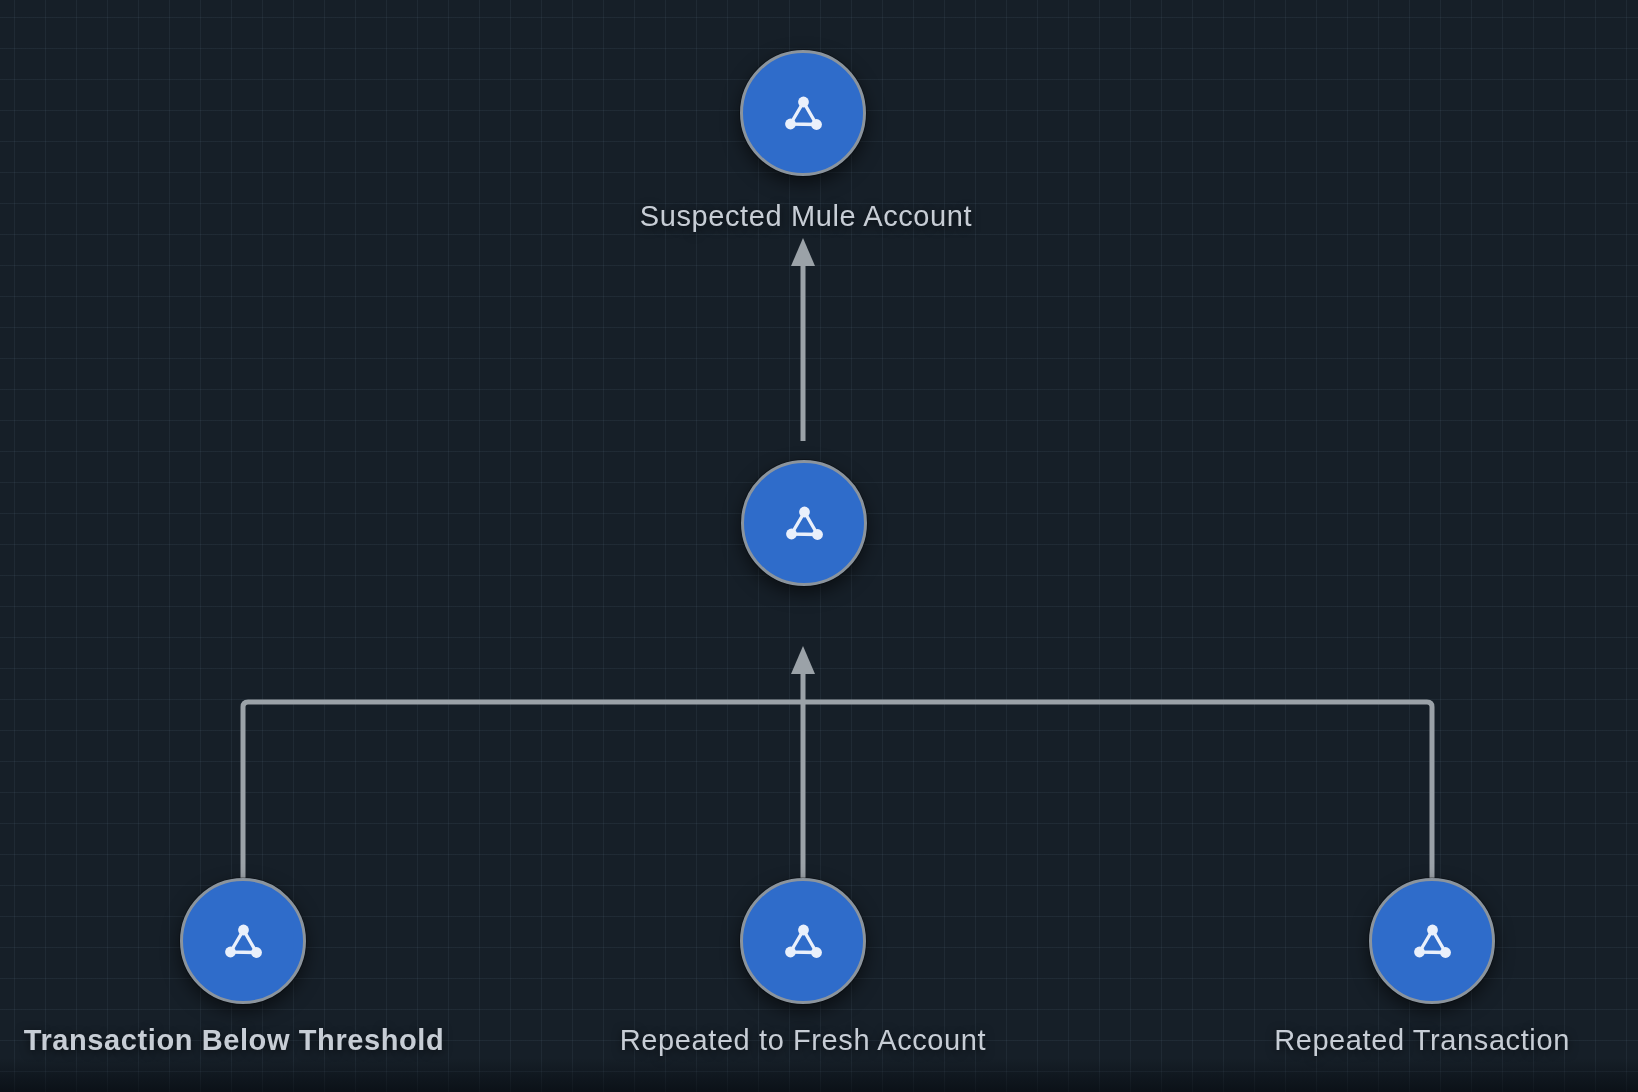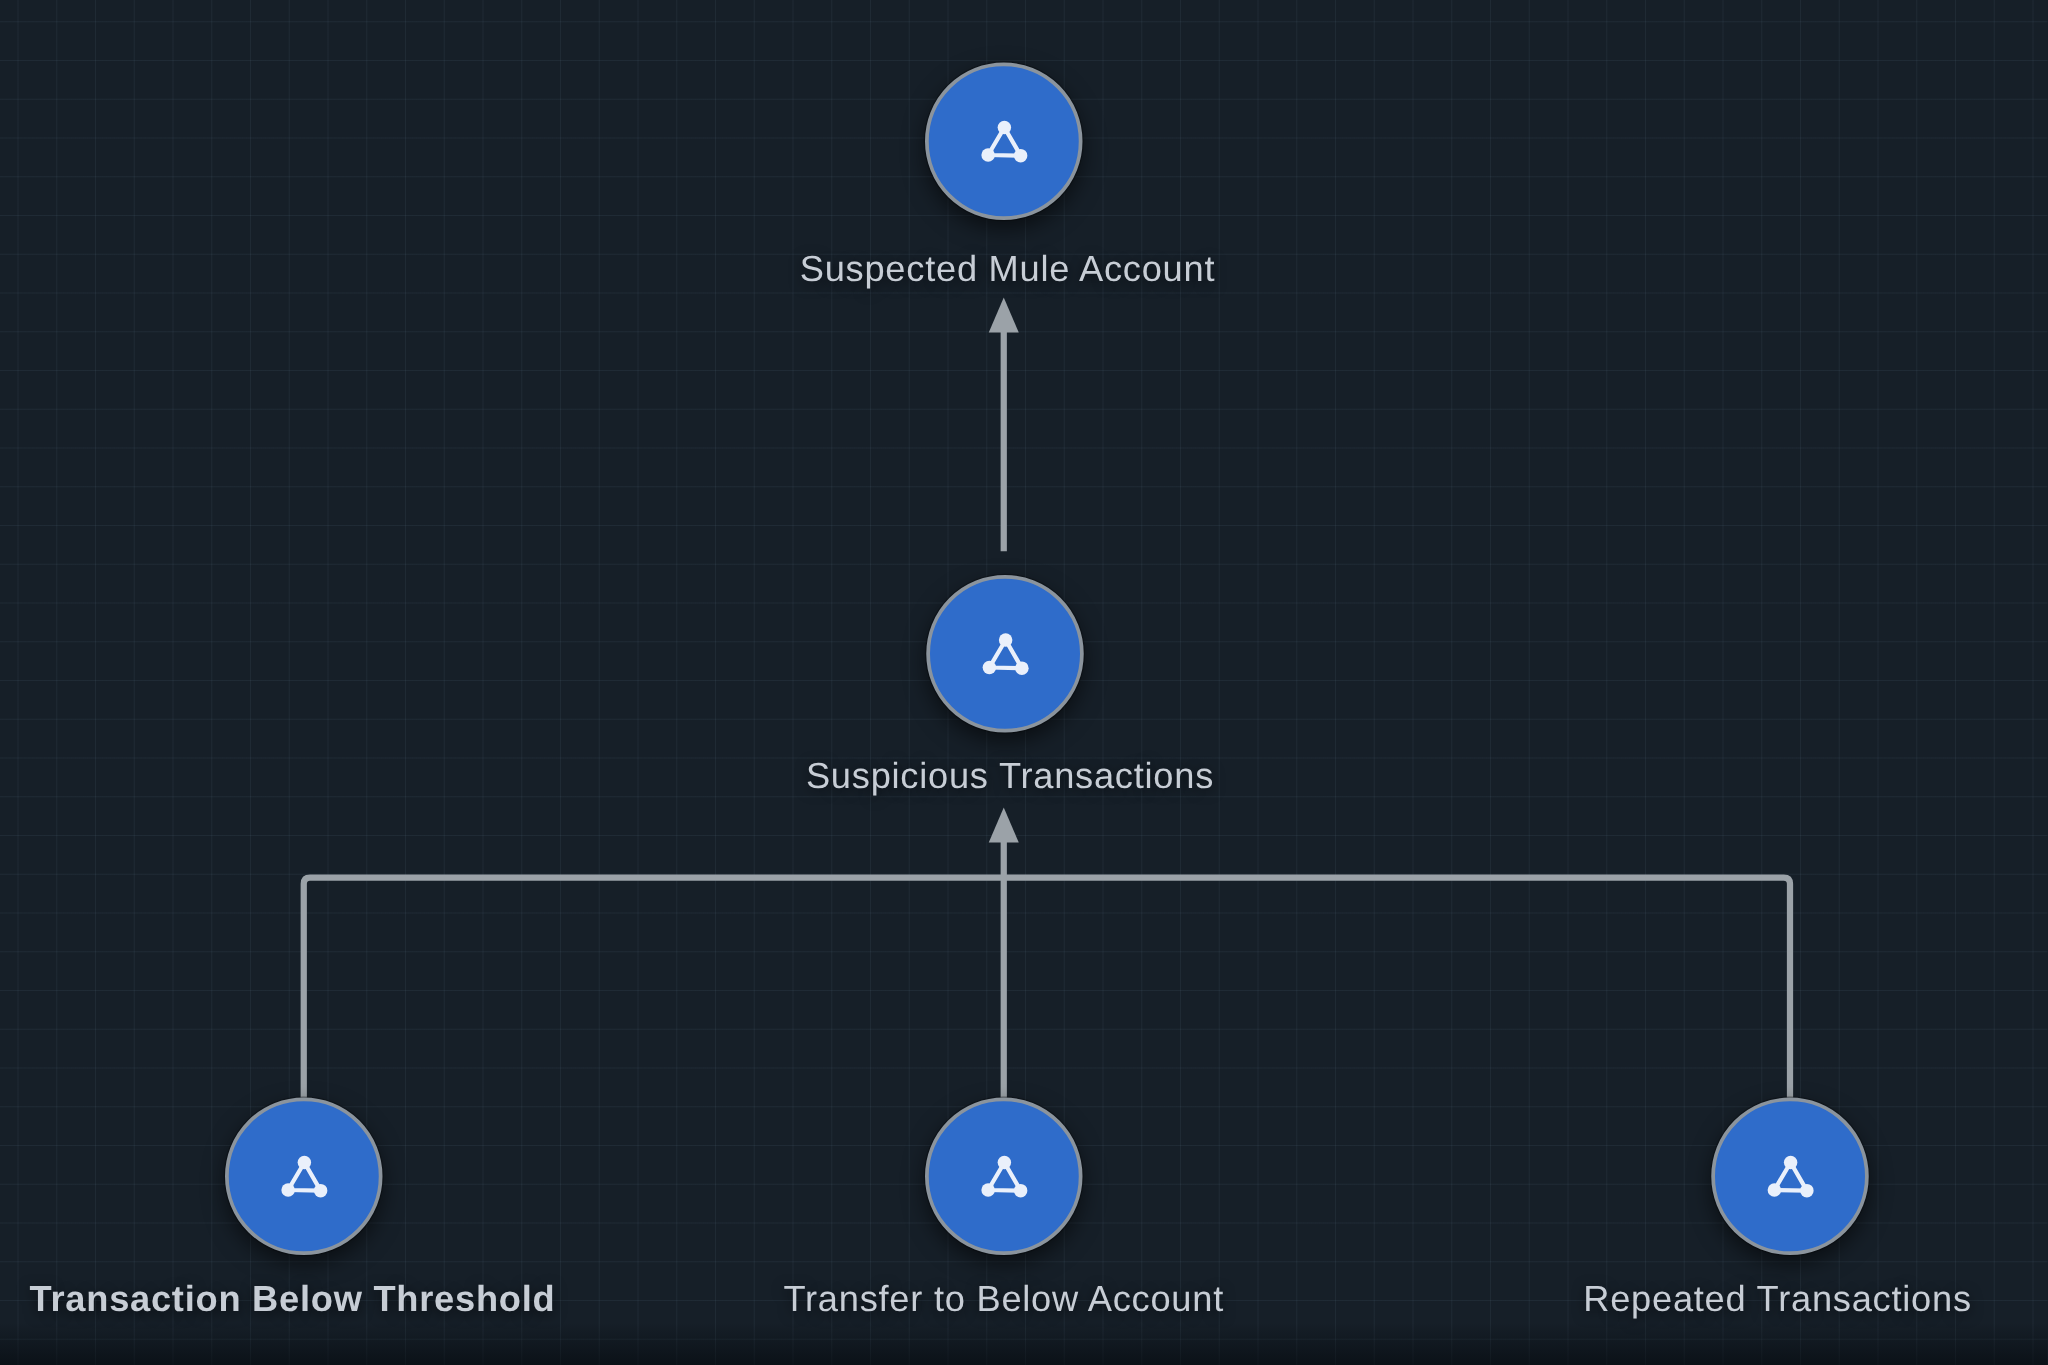--- a/index.html
+++ b/index.html
@@ -142,18 +142,17 @@
         <g fill="#eaf0fb">
           <circle cx="32.5" cy="21" r="5.4"></circle>
             <circle cx="19.5" cy="43" r="5.4"></circle>
             <circle cx="45.5" cy="43.5" r="5.4"></circle>
         </g>
       </svg>
     </div>
   </div>
 
   <div class="node-label l-top">Suspected Mule Account</div>
-  <div class="node-label l-mid">Suspicious Transactions</div>
   <div class="node-label l-b1">Transaction Below Threshold</div>
-  <div class="node-label l-b2">Transfer to Below Account</div>
-  <div class="node-label l-b3">Repeated Transactions</div>
+  <div class="node-label l-b2">Repeated to Fresh Account</div>
+  <div class="node-label l-b3">Repeated Transaction</div>
 
 </div>
 
 </body></html>

